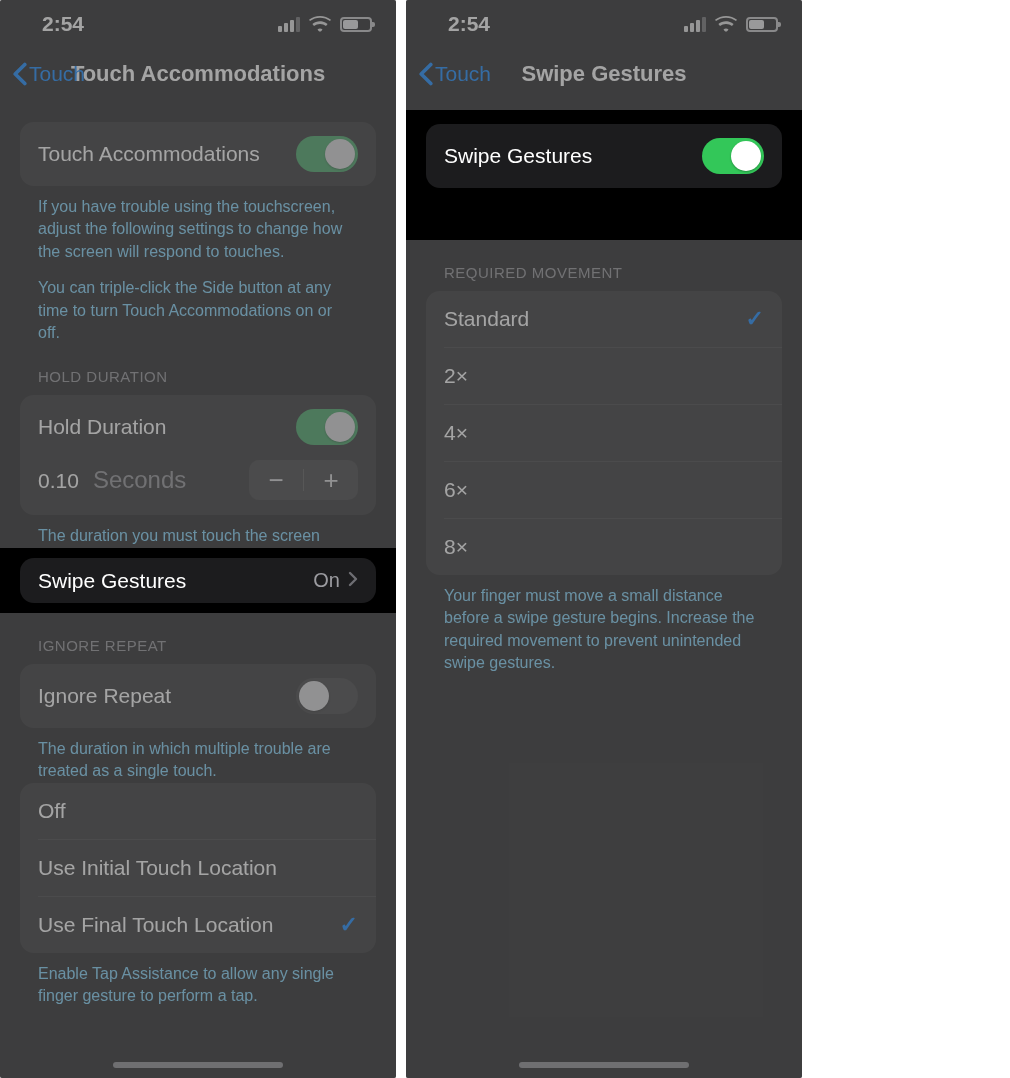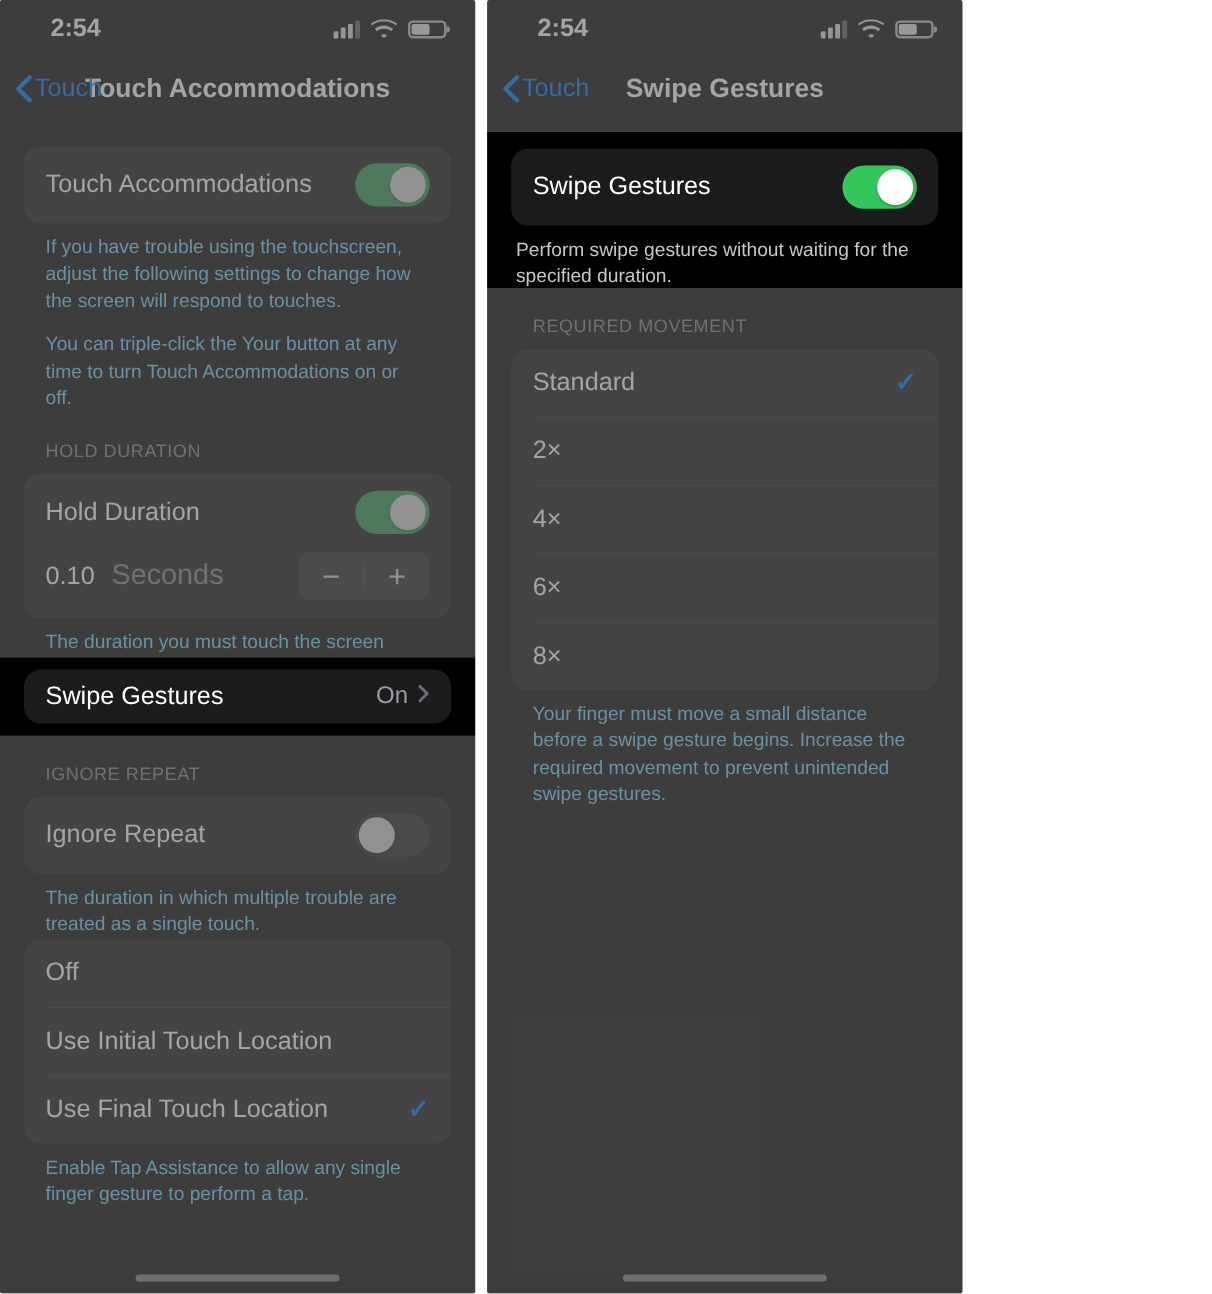--- a/index.html
+++ b/index.html
@@ -202,21 +202,21 @@
 
       <div class="card">
         <div class="row">
           <span>Touch Accommodations</span>
           <div class="toggle on dim">
               <div class="knob"></div>
             </div>
         </div>
       </div>
       <div class="footer-note">If you have trouble using the touchscreen, adjust the following settings to change how the screen will respond to touches.</div>
-      <div class="footer-note" style="padding-top:14px;">You can triple-click the Your button at any time to turn Touch Accommodations on or off.</div>
+      <div class="footer-note" style="padding-top:14px;">You can triple-click the Side button at any time to turn Touch Accommodations on or off.</div>
 
       <div class="section-header">HOLD DURATION</div>
       <div class="card">
         <div class="row">
           <span>Hold Duration</span>
           <div class="toggle on dim">
               <div class="knob"></div>
             </div>
         </div>
         <div class="row hold-val">
@@ -320,21 +320,20 @@
 
     <div class="highlight-strip" style="position:absolute; left:0; right:0; top:110px; height:130px; z-index:30; padding:14px 20px 10px 20px;">
       <div class="card" style="background:#1c1c1e;">
         <div class="row" style="min-height:52px;">
           <span>Swipe Gestures</span>
           <div class="toggle on">
               <div class="knob"></div>
             </div>
         </div>
       </div>
-      <div class="footer-note" style="color:#c7c7cc; padding-left:4px;">Perform swipe gestures without waiting for the specified duration.</div>
     </div>
 
     <div class="content" style="position:absolute; left:0; right:0; top:240px;">
       <div class="section-header">REQUIRED MOVEMENT</div>
       <div class="card">
         <div class="row">
           <span>Standard</span>
           <span class="checkmark">✓</span>
         </div>
         <div class="sep"></div>

